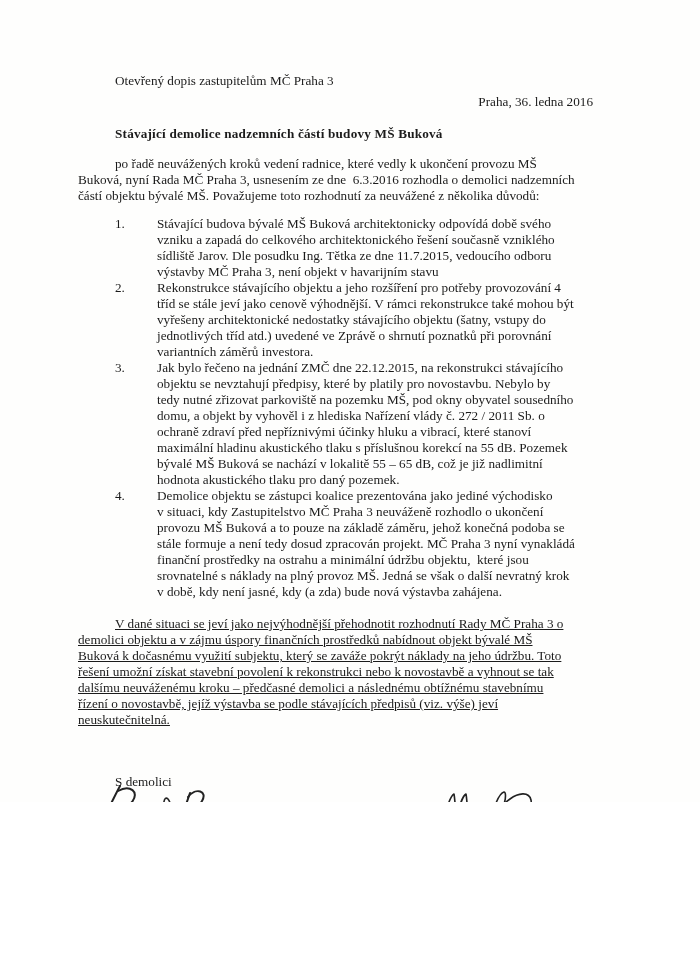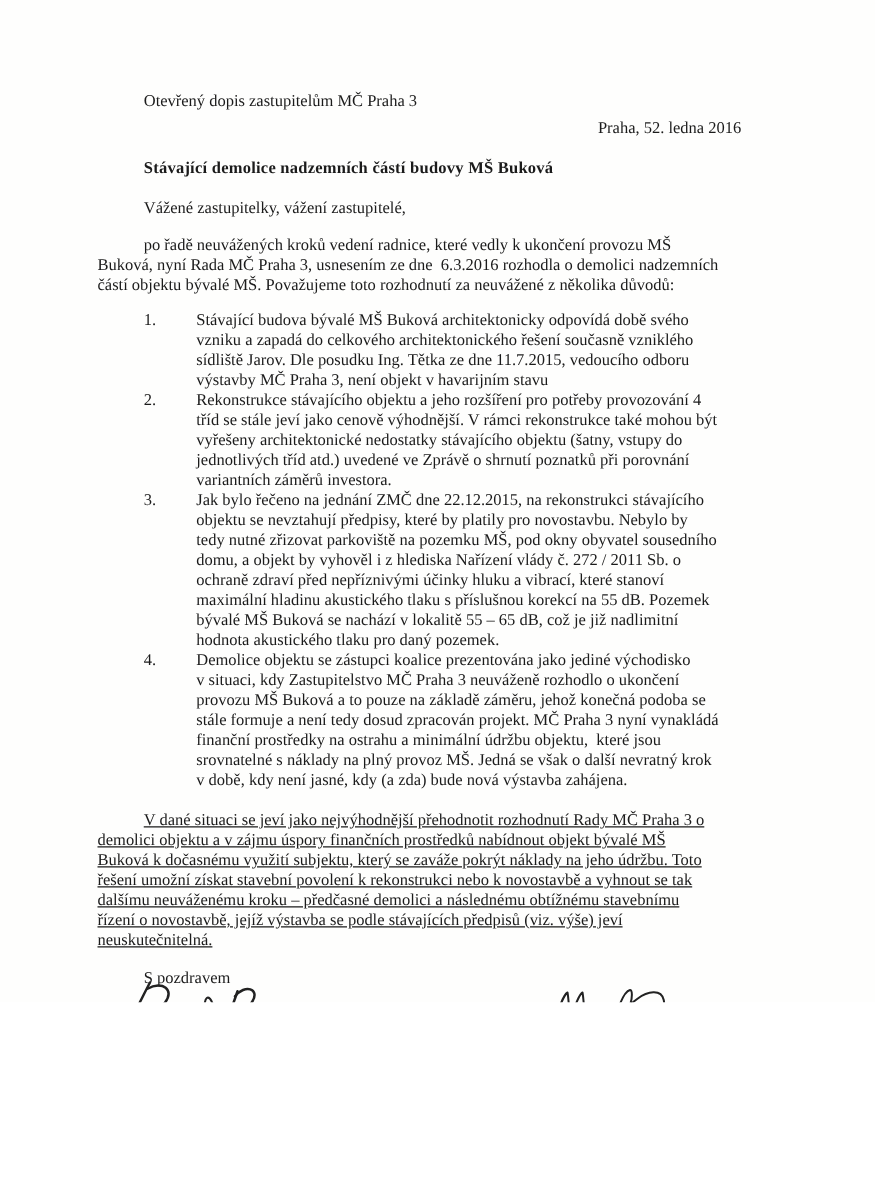--- a/index.html
+++ b/index.html
@@ -46,25 +46,24 @@
     background: #8d8d8d; opacity: 0.75;
   }
 </style>
 </head>
 <body>
 
 <div class="page">
 
   <div class="recipient">Otevřený dopis zastupitelům MČ Praha 3</div>
 
-  <div class="dateline">Praha, 52. ledna 2016</div>
+  <div class="dateline">Praha, 36. ledna 2016</div>
 
   <div class="subject">Stávající demolice nadzemních částí budovy MŠ Buková</div>
 
-  <div class="salutation">Vážené zastupitelky, vážení zastupitelé,</div>
 
   <div class="para intro">po řadě neuvážených kroků vedení radnice, které vedly k ukončení provozu MŠ
 Buková, nyní Rada MČ Praha 3, usnesením ze dne  6.3.2016 rozhodla o demolici nadzemních
 částí objektu bývalé MŠ. Považujeme toto rozhodnutí za neuvážené z několika důvodů:</div>
 
   <div class="points">
     <div class="point-row">
       <span class="point-num">1.</span>
       <span class="point-text">Stávající budova bývalé MŠ Buková architektonicky odpovídá době svého
 vzniku a zapadá do celkového architektonického řešení současně vzniklého
@@ -105,21 +104,21 @@
   <div class="para closing">V dané situaci se jeví jako nejvýhodnější přehodnotit rozhodnutí Rady MČ Praha 3 o
 demolici objektu a v zájmu úspory finančních prostředků nabídnout objekt bývalé MŠ
 Buková k dočasnému využití subjektu, který se zaváže pokrýt náklady na jeho údržbu. Toto
 řešení umožní získat stavební povolení k rekonstrukci nebo k novostavbě a vyhnout se tak
 dalšímu neuváženému kroku – předčasné demolici a následnému obtížnému stavebnímu
 řízení o novostavbě, jejíž výstavba se podle stávajících předpisů (viz. výše) jeví
 neuskutečnitelná.</div>
 
   <div class="signature-area">
 
-    <div class="signoff">S pozdravem</div>
+    <div class="signoff">S demolici</div>
 
     <svg class="sig-left" viewBox="0 0 170 62" aria-hidden="true">
       <path class="sig-stroke" d="M40,3 C34,14 26,32 16,48 C12,54 7,56 5,51"></path>
       <path class="sig-stroke" d="M38,8 C50,1 60,9 52,19 C46,26 36,27 30,24"></path>
       <path class="sig-stroke-thin" d="M26,42 C32,32 42,30 43,38 C44,44 36,49 32,46 C29,43 32,38 38,37 C46,36 50,40 55,38 C62,35 64,30 62,37 C61,43 66,45 71,40 C76,35 80,28 78,35 C77,41 81,44 86,40 C90,34 93,22 88,16 C84,12 82,22 86,31 C89,38 94,42 99,39"></path>
       <path class="sig-stroke" d="M110,10 C106,22 100,38 93,51"></path>
       <path class="sig-stroke" d="M108,14 C116,4 128,8 122,18 C118,25 110,26 106,23 C112,27 118,35 117,44"></path>
       <path class="sig-stroke-thin" d="M119,40 C123,32 129,30 129,36 C129,42 123,46 120,43 C118,40 121,36 126,35 C133,34 137,38 142,36 C147,34 149,30 148,35 C147,41 151,43 156,38 C159,35 163,32 161,37 C160,42 164,45 169,41"></path>
     </svg>
 

